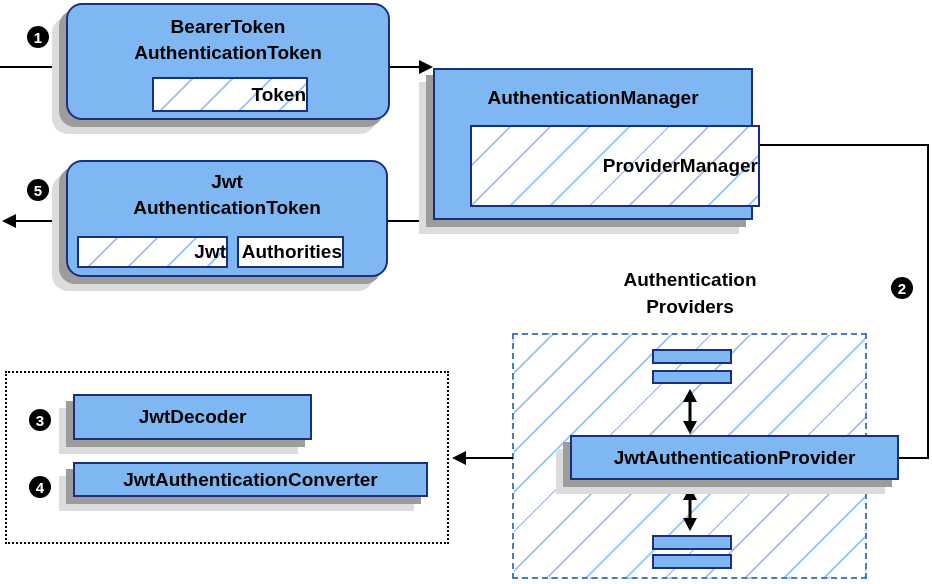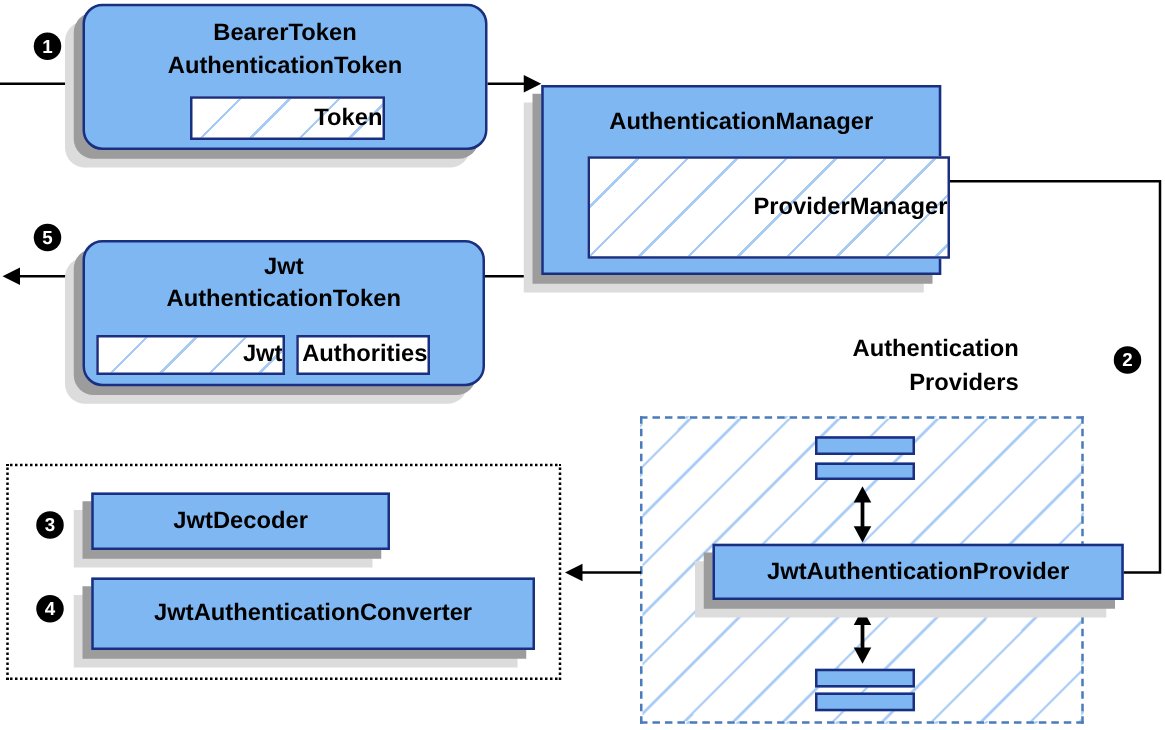--- a/index.html
+++ b/index.html
@@ -109,53 +109,53 @@
     </div>
   </div>
 
   <div class="abs node" style="left:433px;top:68px;width:320px;height:152px;">
     <div class="title2" style="padding-top:15px;">AuthenticationManager</div>
     <div class="field hatch" style="left:35px;top:55px;width:290px;height:82px;">
       <span>ProviderManager</span>
     </div>
   </div>
 
-  <div class="abs node rounded" style="left:66px;top:160px;width:322px;height:117px;margin-top:32px;">
+  <div class="abs node rounded" style="left:66px;top:160px;width:322px;height:117px;">
     <div class="title2" style="padding-top:7px;">
       <div>Jwt</div>
       <div>AuthenticationToken</div>
     </div>
     <div class="field hatch" style="left:9px;top:74px;width:151px;height:32px;">
       <span>Jwt</span>
     </div>
     <div class="field plain" style="left:169px;top:74px;width:107px;height:32px;">
       <span>Authorities</span>
     </div>
   </div>
 
-  <div class="abs grouplabel" style="left:565px;top:266px;width:250px;text-align:right;">
+  <div class="abs grouplabel" style="left:565px;top:266px;width:250px;">
     <div>Authentication</div>
     <div>Providers</div>
   </div>
 
   <div class="abs bar" style="left:652px;top:349px;width:80px;height:15px;"></div>
   <div class="abs bar" style="left:652px;top:370px;width:80px;height:14px;"></div>
 
   <div class="abs node center fs19" style="left:528px;top:435px;width:329px;height:45px;margin-left:42px;">
     <span>JwtAuthenticationProvider</span>
   </div>
 
   <div class="abs bar" style="left:652px;top:535px;width:80px;height:15px;"></div>
   <div class="abs bar" style="left:652px;top:554px;width:80px;height:15px;"></div>
 
   <div class="abs node center fs19" style="left:73px;top:394px;width:239px;height:46px;">
     <span>JwtDecoder</span>
   </div>
 
-  <div class="abs node center fs19" style="left:73px;top:462px;width:355px;height:58px;">
+  <div class="abs node center fs19" style="left:73px;top:462px;width:355px;height:35px;">
     <span>JwtAuthenticationConverter</span>
   </div>
 
   <div class="abs step" style="left:27px;top:26px;">
     <span>1</span>
   </div>
   <div class="abs step" style="left:891px;top:277px;">
     <span>2</span>
   </div>
   <div class="abs step" style="left:29px;top:409px;">

